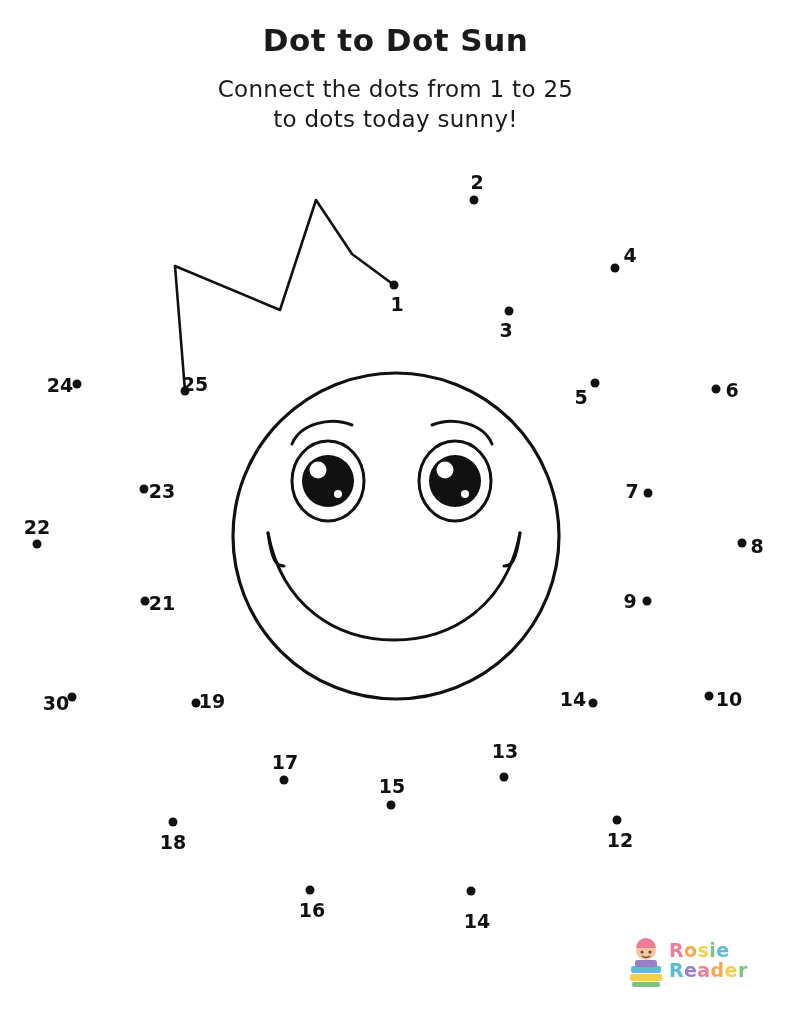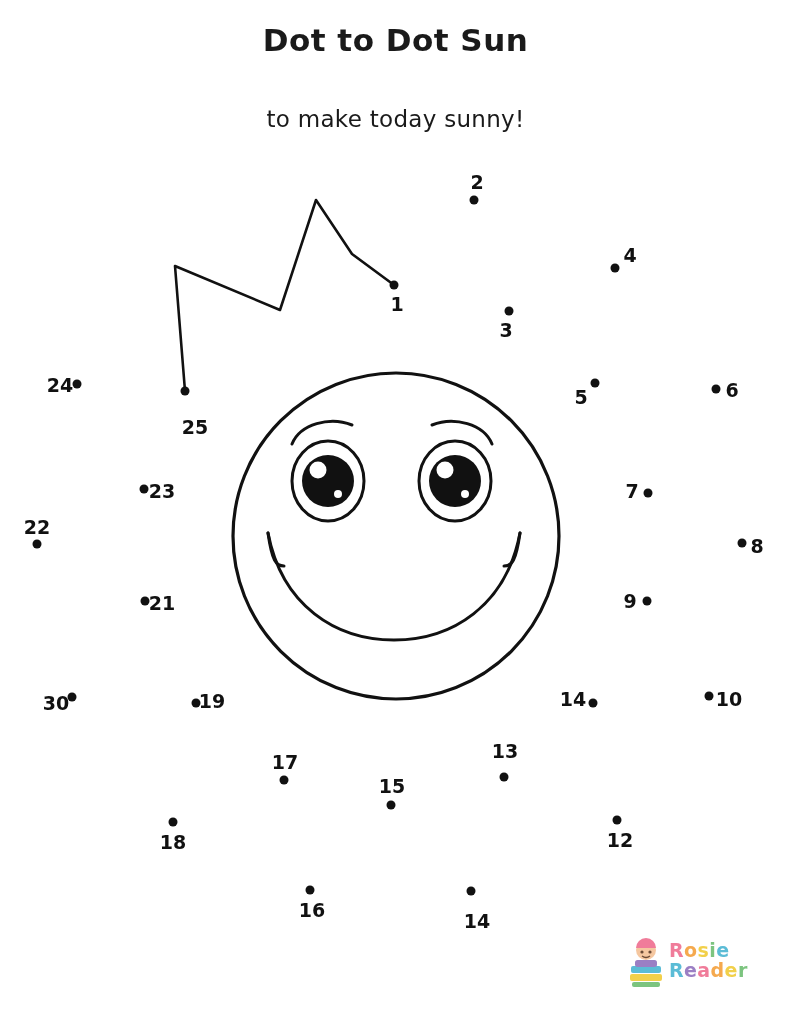--- a/index.html
+++ b/index.html
@@ -97,22 +97,22 @@
   }
 </style>
 </head>
 <body>
 
 <div class="page">
 
   <div class="title">Dot to Dot Sun</div>
 
   <div class="subtitle">
-    <br>
-    <span>to make today sunny!</span>
+    <span>Connect the dots from 1 to 25</span><br>
+    <span>to dots today sunny!</span>
   </div>
 
   <svg class="puzzle" viewBox="0 0 791 1024" xmlns="http://www.w3.org/2000/svg" aria-hidden="true">
     <g fill="none" stroke="#111111" stroke-width="2.6" stroke-linecap="round" stroke-linejoin="round">
 
       <polyline points="185,391 175,266 280,310 316,200 352,254 394,285"></polyline>
 
       <circle cx="396" cy="536" r="163" stroke-width="3.2"></circle>
 
       <ellipse cx="328" cy="481" rx="36" ry="40" stroke-width="3"></ellipse>
@@ -201,21 +201,21 @@
     <span class="dot" style="left:37px; top:544px;"></span>
     <span class="dot-label" style="left:37px; top:527px;">22</span>
 
     <span class="dot" style="left:144px; top:489px;"></span>
     <span class="dot-label" style="left:162px; top:491px;">23</span>
 
     <span class="dot" style="left:77px; top:384px;"></span>
     <span class="dot-label" style="left:60px; top:385px;">24</span>
 
     <span class="dot" style="left:185px; top:391px;"></span>
-    <span class="dot-label" style="left:195px; top:427px;">25</span>
+    <span class="dot-label" style="left:195px; top:384px;">25</span>
   </div>
 
   <div class="logo">
     <svg class="logo-mark" viewBox="0 0 38 52" xmlns="http://www.w3.org/2000/svg" aria-hidden="true">
       <rect x="4" y="30" width="30" height="7" rx="2" fill="#5bbcd6"></rect>
       <rect x="3" y="38" width="32" height="7" rx="2" fill="#f2d04a"></rect>
       <rect x="5" y="46" width="28" height="5" rx="2" fill="#7cc47f"></rect>
       <circle cx="19" cy="14" r="10" fill="#f5c7a0"></circle>
       <path d="M9,12 a10,10 0 0 1 20,0 z" fill="#f07c9a"></path>
       <circle cx="15" cy="16" r="1.6" fill="#6b4a36"></circle>

